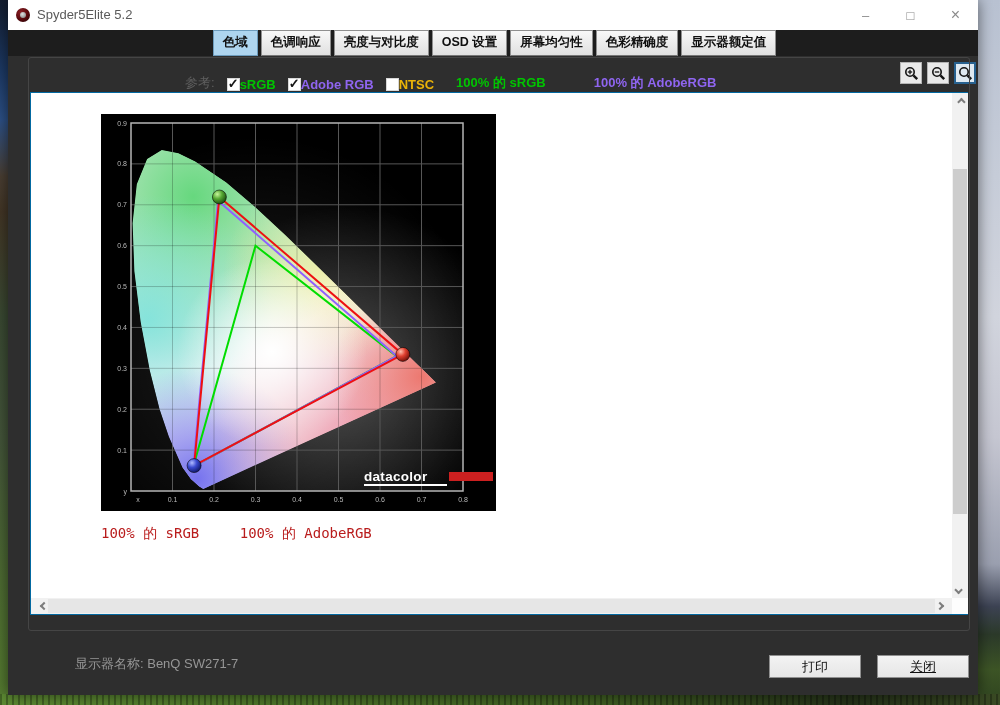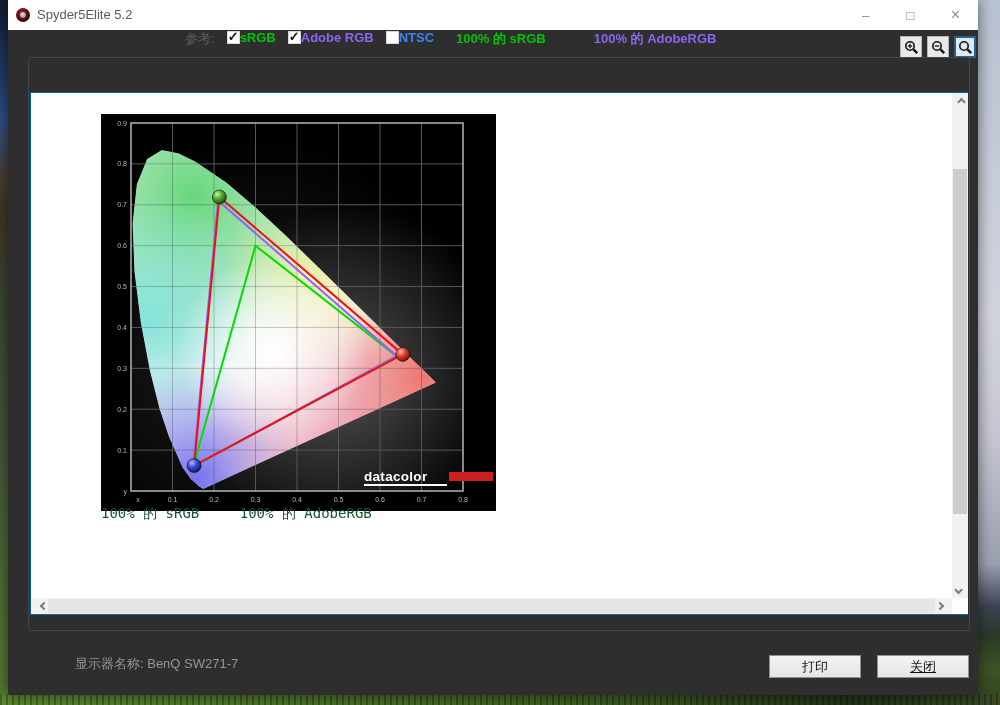--- a/index.html
+++ b/index.html
@@ -31,21 +31,21 @@
     color:#8b8b8b; font-size:13px; cursor:default; }
   .win-controls .close-glyph { font-size:16px; }
 
   .tabstrip { position:relative; height:26px; background:#1d1d1d; display:flex; justify-content:center;
     align-items:flex-end; padding-bottom:0; }
   .tab { padding:3px 9px 4px; margin-left:3px; font-size:12.5px; font-weight:bold; color:#101010;
     background:linear-gradient(#f8f8f8,#e0e0e0); border:1px solid #8f8f8f; border-bottom-color:#777;
     white-space:nowrap; cursor:pointer; }
   .tab.active { background:#aed5ef; border-color:#6d9cbd; }
 
-  .refbar { position:relative; height:36px; display:flex; align-items:flex-start; font-size:13px; }
+  .refbar { position:relative; height:36px; display:flex; align-items:flex-end; font-size:13px; }
   .ref-label { margin-left:177px; color:#5f5f5f; }
   .cb-item { display:flex; align-items:center; margin-left:12px; cursor:pointer; }
   .cb { position:relative; width:13px; height:13px; background:#fff; border:1px solid #d8d8d8; }
   .cb.checked::after { content:"✓"; position:absolute; left:0px; top:-3px; font-size:13px; font-weight:bold; color:#141414; }
   .cb-label { margin-left:0; font-weight:bold; }
   .ref-result { font-weight:bold; }
   .ref-result.first { margin-left:22px; }
   .ref-result.second { margin-left:48px; }
 
   .zoomtools { position:absolute; right:2px; top:6px; display:flex; gap:5px; }
@@ -53,22 +53,22 @@
     align-items:center; justify-content:center; cursor:pointer; }
   .zbtn.selected { border:2px solid #27618f; background:#dfe9f1; }
 
   .content-frame { position:absolute; left:20px; top:57px; width:942px; height:574px;
     border:1px solid #454545; border-radius:3px; }
 
   .panel { position:absolute; left:22px; top:92px; width:938px; height:523px; background:#ffffff;
     border:1px solid #0369a1; }
   .chart-box { position:absolute; left:70px; top:21px; width:395px; height:397px; background:#000; }
   .chart-box svg { display:block; width:395px; height:397px; }
-  .summary { position:absolute; left:70px; top:412px; font-family:"DejaVu Sans Mono", monospace;
-    font-size:14px; color:#14532d; }
+  .summary { position:absolute; left:70px; top:432px; font-family:"DejaVu Sans Mono", monospace;
+    font-size:14px; color:#b91c1c; }
   .summary .s2 { margin-left:32px; }
 
   
   .vscroll { position:absolute; left:921px; top:0; width:16px; height:505px; background:#f1f1f1; }
   .vs-arrow { position:absolute; left:0; width:16px; height:17px; display:flex; align-items:center; justify-content:center; }
   .vs-arrow.up { top:0; } .vs-arrow.down { bottom:0; }
   .vs-thumb { position:absolute; left:1px; top:76px; width:14px; height:345px; background:#cdcdcd; }
   .hscroll { position:absolute; left:0; top:505px; width:921px; height:16px; background:#f1f1f1; }
   .hs-arrow { position:absolute; top:0; width:17px; height:16px; display:flex; align-items:center; justify-content:center; }
   .hs-arrow.left { left:4px; } .hs-arrow.right { right:4px; }
@@ -100,35 +100,44 @@
     <div class="titlebar">
       <div class="app-logo"></div>
       <div class="title-text">Spyder5Elite 5.2</div>
       <div class="win-controls">
         <span>–</span>
         <span>□</span>
         <span class="close-glyph">×</span>
       </div>
     </div>
 
+    <div class="tabstrip">
+      <div class="tab active">色域</div>
+      <div class="tab">色调响应</div>
+      <div class="tab">亮度与对比度</div>
+      <div class="tab">OSD 设置</div>
+      <div class="tab">屏幕均匀性</div>
+      <div class="tab">色彩精确度</div>
+      <div class="tab">显示器额定值</div>
+    </div>
 
     <div class="refbar">
       <span class="ref-label">参考:</span>
 
       <span class="cb-item">
         <span class="cb checked"></span>
         <span class="cb-label" style="color: rgb(0, 196, 0);">sRGB</span>
       </span>
       <span class="cb-item">
         <span class="cb checked"></span>
         <span class="cb-label" style="color: rgb(143, 101, 240);">Adobe RGB</span>
       </span>
       <span class="cb-item">
         <span class="cb"></span>
-        <span class="cb-label" style="color: #3b82f6;">NTSC</span>
+        <span class="cb-label" style="color: #eab308;">NTSC</span>
       </span>
 
       <span class="ref-result first" style="color: rgb(0, 196, 0);">100% 的 sRGB</span>
       <span class="ref-result second" style="color: rgb(143, 101, 240);">100% 的 AdobeRGB</span>
 
       <div class="zoomtools">
         <div class="zbtn">
           <svg width="15" height="15" viewBox="0 0 15 15">
             <circle cx="6" cy="6" r="4.2" fill="none" stroke="#141414" stroke-width="1.6"></circle>
             <line x1="9.4" y1="9.4" x2="13.2" y2="13.2" stroke="#141414" stroke-width="2.4"></line>

